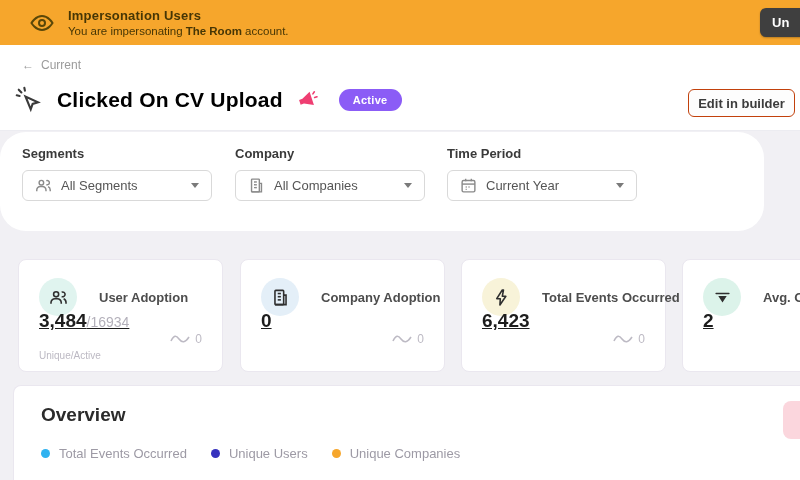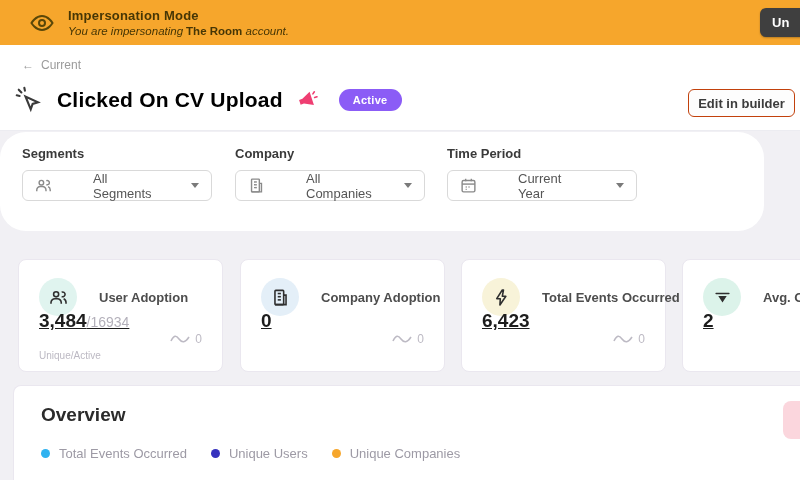--- a/index.html
+++ b/index.html
@@ -14,21 +14,21 @@
   
   .banner {
     position:absolute; left:0; top:0; width:800px; height:45px;
     background:#F6A62C; display:flex; align-items:center;
   }
   .banner-eye { margin-left:30px; width:24px; height:24px; color:#5a4708; flex:0 0 auto; }
   .banner-text { margin-left:14px; color:#463605; }
   .banner-title { font-size:13px; font-weight:bold; letter-spacing:.2px; }
   .banner-sub { font-size:11.5px; margin-top:2px; }
   .banner-sub b { font-weight:bold; }
-  .banner-sub span { margin-right:3px;font-style:italic; }
+  .banner-sub span { margin-right:3px; }
   .banner-btn {
     position:absolute; right:-38px; top:8px; height:29px; width:78px;
     background:#3f3f3f; color:#fff; font-weight:bold; font-size:13px;
     border:none; border-radius:6px; text-align:left; padding-left:12px;
     box-shadow:0 1px 2px rgba(0,0,0,.25); cursor:pointer;
   }
   
   .header { position:absolute; left:0; top:45px; width:800px; height:86px; background:#fff; border-bottom:1px solid #ececf1; }
   .breadcrumb { position:absolute; left:22px; top:13px; font-size:12px; color:#9b9b9b; display:flex; align-items:center; gap:7px; cursor:pointer; }
   .title-row { position:absolute; left:15px; top:41px; display:flex; align-items:center; }
@@ -46,21 +46,21 @@
     font-family:inherit;
   }
   
   .filters { position:absolute; left:0; top:132px; width:764px; height:99px; background:#fff;border-radius:26px; }
   .filter-group { position:absolute; top:14px; }
   .fg-segments { left:22px; }  .fg-company { left:235px; }  .fg-time { left:447px; }
   .filter-label { font-size:13px; font-weight:bold; color:#3a3a3a; }
   .dropdown {
     margin-top:9px; width:190px; height:31px; background:#fff;
     border:1px solid #d9d9d9; border-radius:6px;
-    display:flex; align-items:center; padding:0 12px; cursor:pointer;gap:32px;
+    display:flex; align-items:center; padding:0 12px; cursor:pointer;
   }
   .dd-icon { width:17px; height:17px; color:#8a8a8a; flex:0 0 auto; }
   .dd-value { font-size:13px; color:#555; margin-left:9px; flex:1; }
   .caret { width:0; height:0; border-left:4.5px solid transparent; border-right:4.5px solid transparent; border-top:5px solid #7a7a7a; }
   
   .card {
     position:absolute; top:259px; width:205px; height:113px; background:#fff;
     border:1px solid #eae7ef; border-radius:8px;
   }
   .c1{left:18px}.c2{left:240px}.c3{left:461px}.c4{left:682px}
@@ -92,21 +92,21 @@
 </style>
 </head>
 <body>
 
 <div class="banner">
   <svg class="banner-eye" viewBox="0 0 24 24" fill="none" stroke="currentColor" stroke-width="2">
     <path d="M1.5 12s4-7 10.5-7 10.5 7 10.5 7-4 7-10.5 7S1.5 12 1.5 12z"></path>
       <circle cx="12" cy="12" r="3"></circle>
   </svg>
   <div class="banner-text">
-    <div class="banner-title">Impersonation Mode</div>
+    <div class="banner-title">Impersonation Users</div>
     <div class="banner-sub">
       <span>You are impersonating</span><b>The Room</b> <span>account.</span>
     </div>
   </div>
   <button class="banner-btn">Un</button>
 </div>
 
 <div class="header">
   <div class="breadcrumb">
     <span>←</span>

